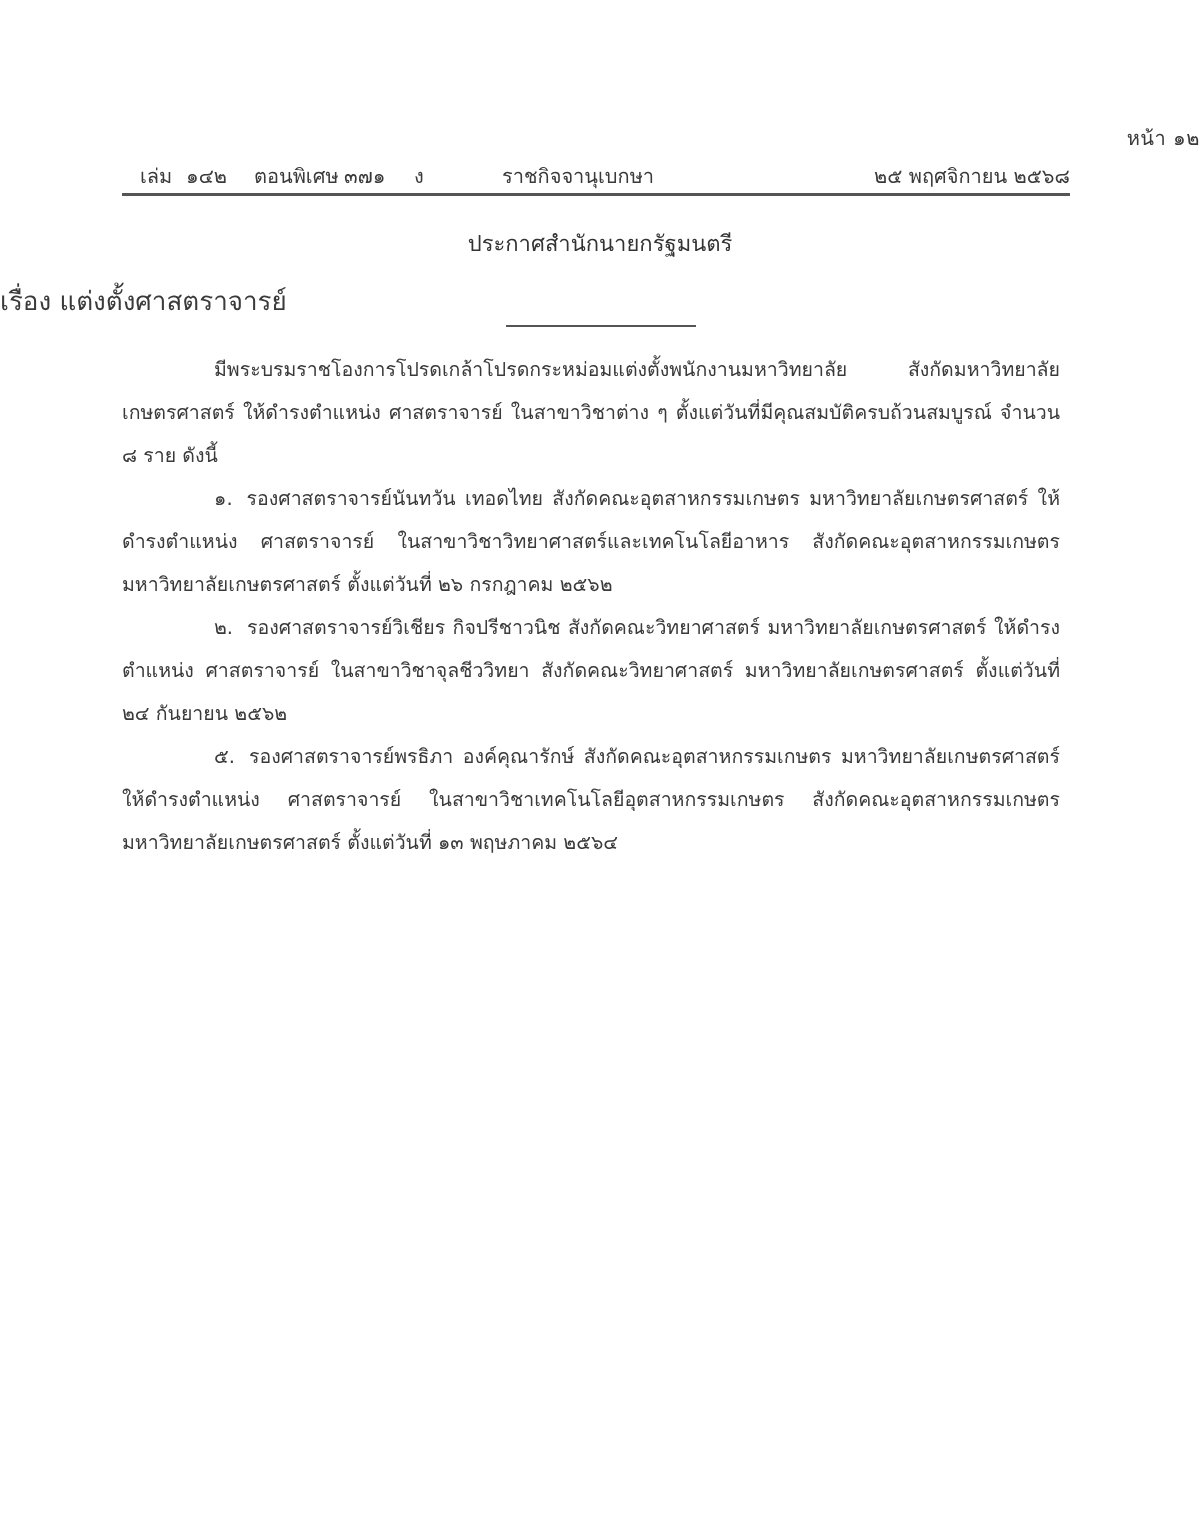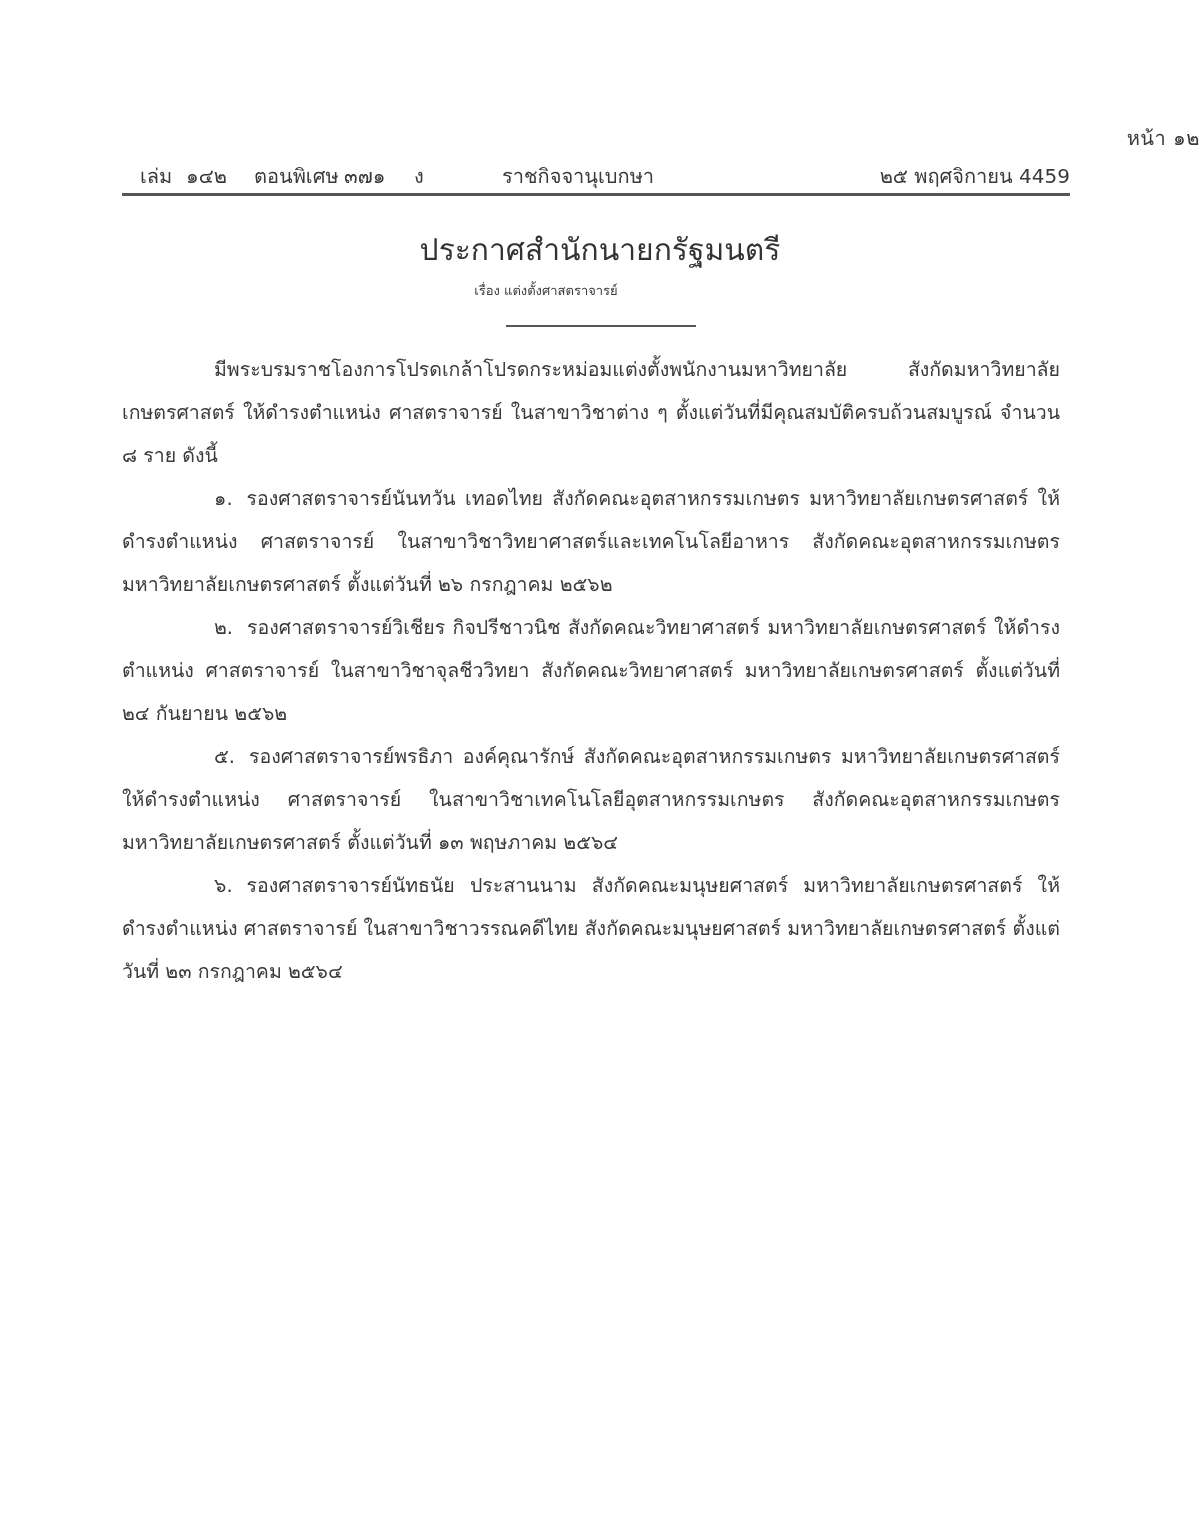--- a/index.html
+++ b/index.html
@@ -48,30 +48,29 @@
       width: 948px;
       height: 3px;
       background: #555555;
     }
     .title {
       position: absolute;
       top: 226px;
       left: 0;
       width: 1200px;
       text-align: center;
-      font-size: 30px;
+      font-size: 22px;
       color: #333333;
     }
     .subject {
       position: absolute;
       top: 280px;
       left: 0;
       width: 1092px;
-      text-align: center;
-      font-size: 13px;
+      font-size: 26px;
     }
     .title-rule {
       position: absolute;
       top: 325px;
       left: 506px;
       width: 190px;
       height: 2px;
       background: #555555;
     }
     .body-text {
@@ -95,37 +94,34 @@
 
 <div class="page-number">หน้า ๑๒</div>
 
 <div class="header-line">
   <span class="h-volume">เล่ม</span>
   <span class="h-vol-num">๑๔๒</span>
   <span class="h-issue">ตอนพิเศษ</span>
   <span class="h-issue-num">๓๗๑</span>
   <span class="h-issue-letter">ง</span>
   <span class="h-gazette">ราชกิจจานุเบกษา</span>
-  <span class="h-date">๒๕ พฤศจิกายน 4459</span>
+  <span class="h-date">๒๕ พฤศจิกายน ๒๕๖๘</span>
 </div>
 
 <div class="header-rule"></div>
 
 <div class="title">ประกาศสำนักนายกรัฐมนตรี</div>
 <div class="subject">เรื่อง  แต่งตั้งศาสตราจารย์</div>
 <div class="title-rule"></div>
 
 <div class="body-text">
   <p class="para">มีพระบรมราชโองการโปรดเกล้าโปรดกระหม่อมแต่งตั้งพนักงานมหาวิทยาลัย สังกัดมหาวิทยาลัยเกษตรศาสตร์ ให้ดำรงตำแหน่ง ศาสตราจารย์ ในสาขาวิชาต่าง ๆ ตั้งแต่วันที่มีคุณสมบัติครบถ้วนสมบูรณ์ จำนวน ๘ ราย ดังนี้</p>
 
   <p class="para item">
     <span class="num">๑.</span><span>รองศาสตราจารย์นันทวัน เทอดไทย สังกัดคณะอุตสาหกรรมเกษตร มหาวิทยาลัยเกษตรศาสตร์ ให้ดำรงตำแหน่ง ศาสตราจารย์ ในสาขาวิชาวิทยาศาสตร์และเทคโนโลยีอาหาร สังกัดคณะอุตสาหกรรมเกษตร มหาวิทยาลัยเกษตรศาสตร์ ตั้งแต่วันที่ ๒๖ กรกฎาคม ๒๕๖๒</span>
   </p>
   <p class="para item">
     <span class="num">๒.</span><span>รองศาสตราจารย์วิเชียร กิจปรีชาวนิช สังกัดคณะวิทยาศาสตร์ มหาวิทยาลัยเกษตรศาสตร์ ให้ดำรงตำแหน่ง ศาสตราจารย์ ในสาขาวิชาจุลชีววิทยา สังกัดคณะวิทยาศาสตร์ มหาวิทยาลัยเกษตรศาสตร์ ตั้งแต่วันที่ ๒๔ กันยายน ๒๕๖๒</span>
   </p>
   <p class="para item">
     <span class="num">๕.</span><span>รองศาสตราจารย์พรธิภา องค์คุณารักษ์ สังกัดคณะอุตสาหกรรมเกษตร มหาวิทยาลัยเกษตรศาสตร์ ให้ดำรงตำแหน่ง ศาสตราจารย์ ในสาขาวิชาเทคโนโลยีอุตสาหกรรมเกษตร สังกัดคณะอุตสาหกรรมเกษตร มหาวิทยาลัยเกษตรศาสตร์ ตั้งแต่วันที่ ๑๓ พฤษภาคม ๒๕๖๔</span>
   </p>
-  <p class="para item">
-    <span class="num">๖.</span><span>รองศาสตราจารย์นัทธนัย ประสานนาม สังกัดคณะมนุษยศาสตร์ มหาวิทยาลัยเกษตรศาสตร์ ให้ดำรงตำแหน่ง ศาสตราจารย์ ในสาขาวิชาวรรณคดีไทย สังกัดคณะมนุษยศาสตร์ มหาวิทยาลัยเกษตรศาสตร์ ตั้งแต่วันที่ ๒๓ กรกฎาคม ๒๕๖๔</span>
-  </p>
 </div>
 
 </body></html>

